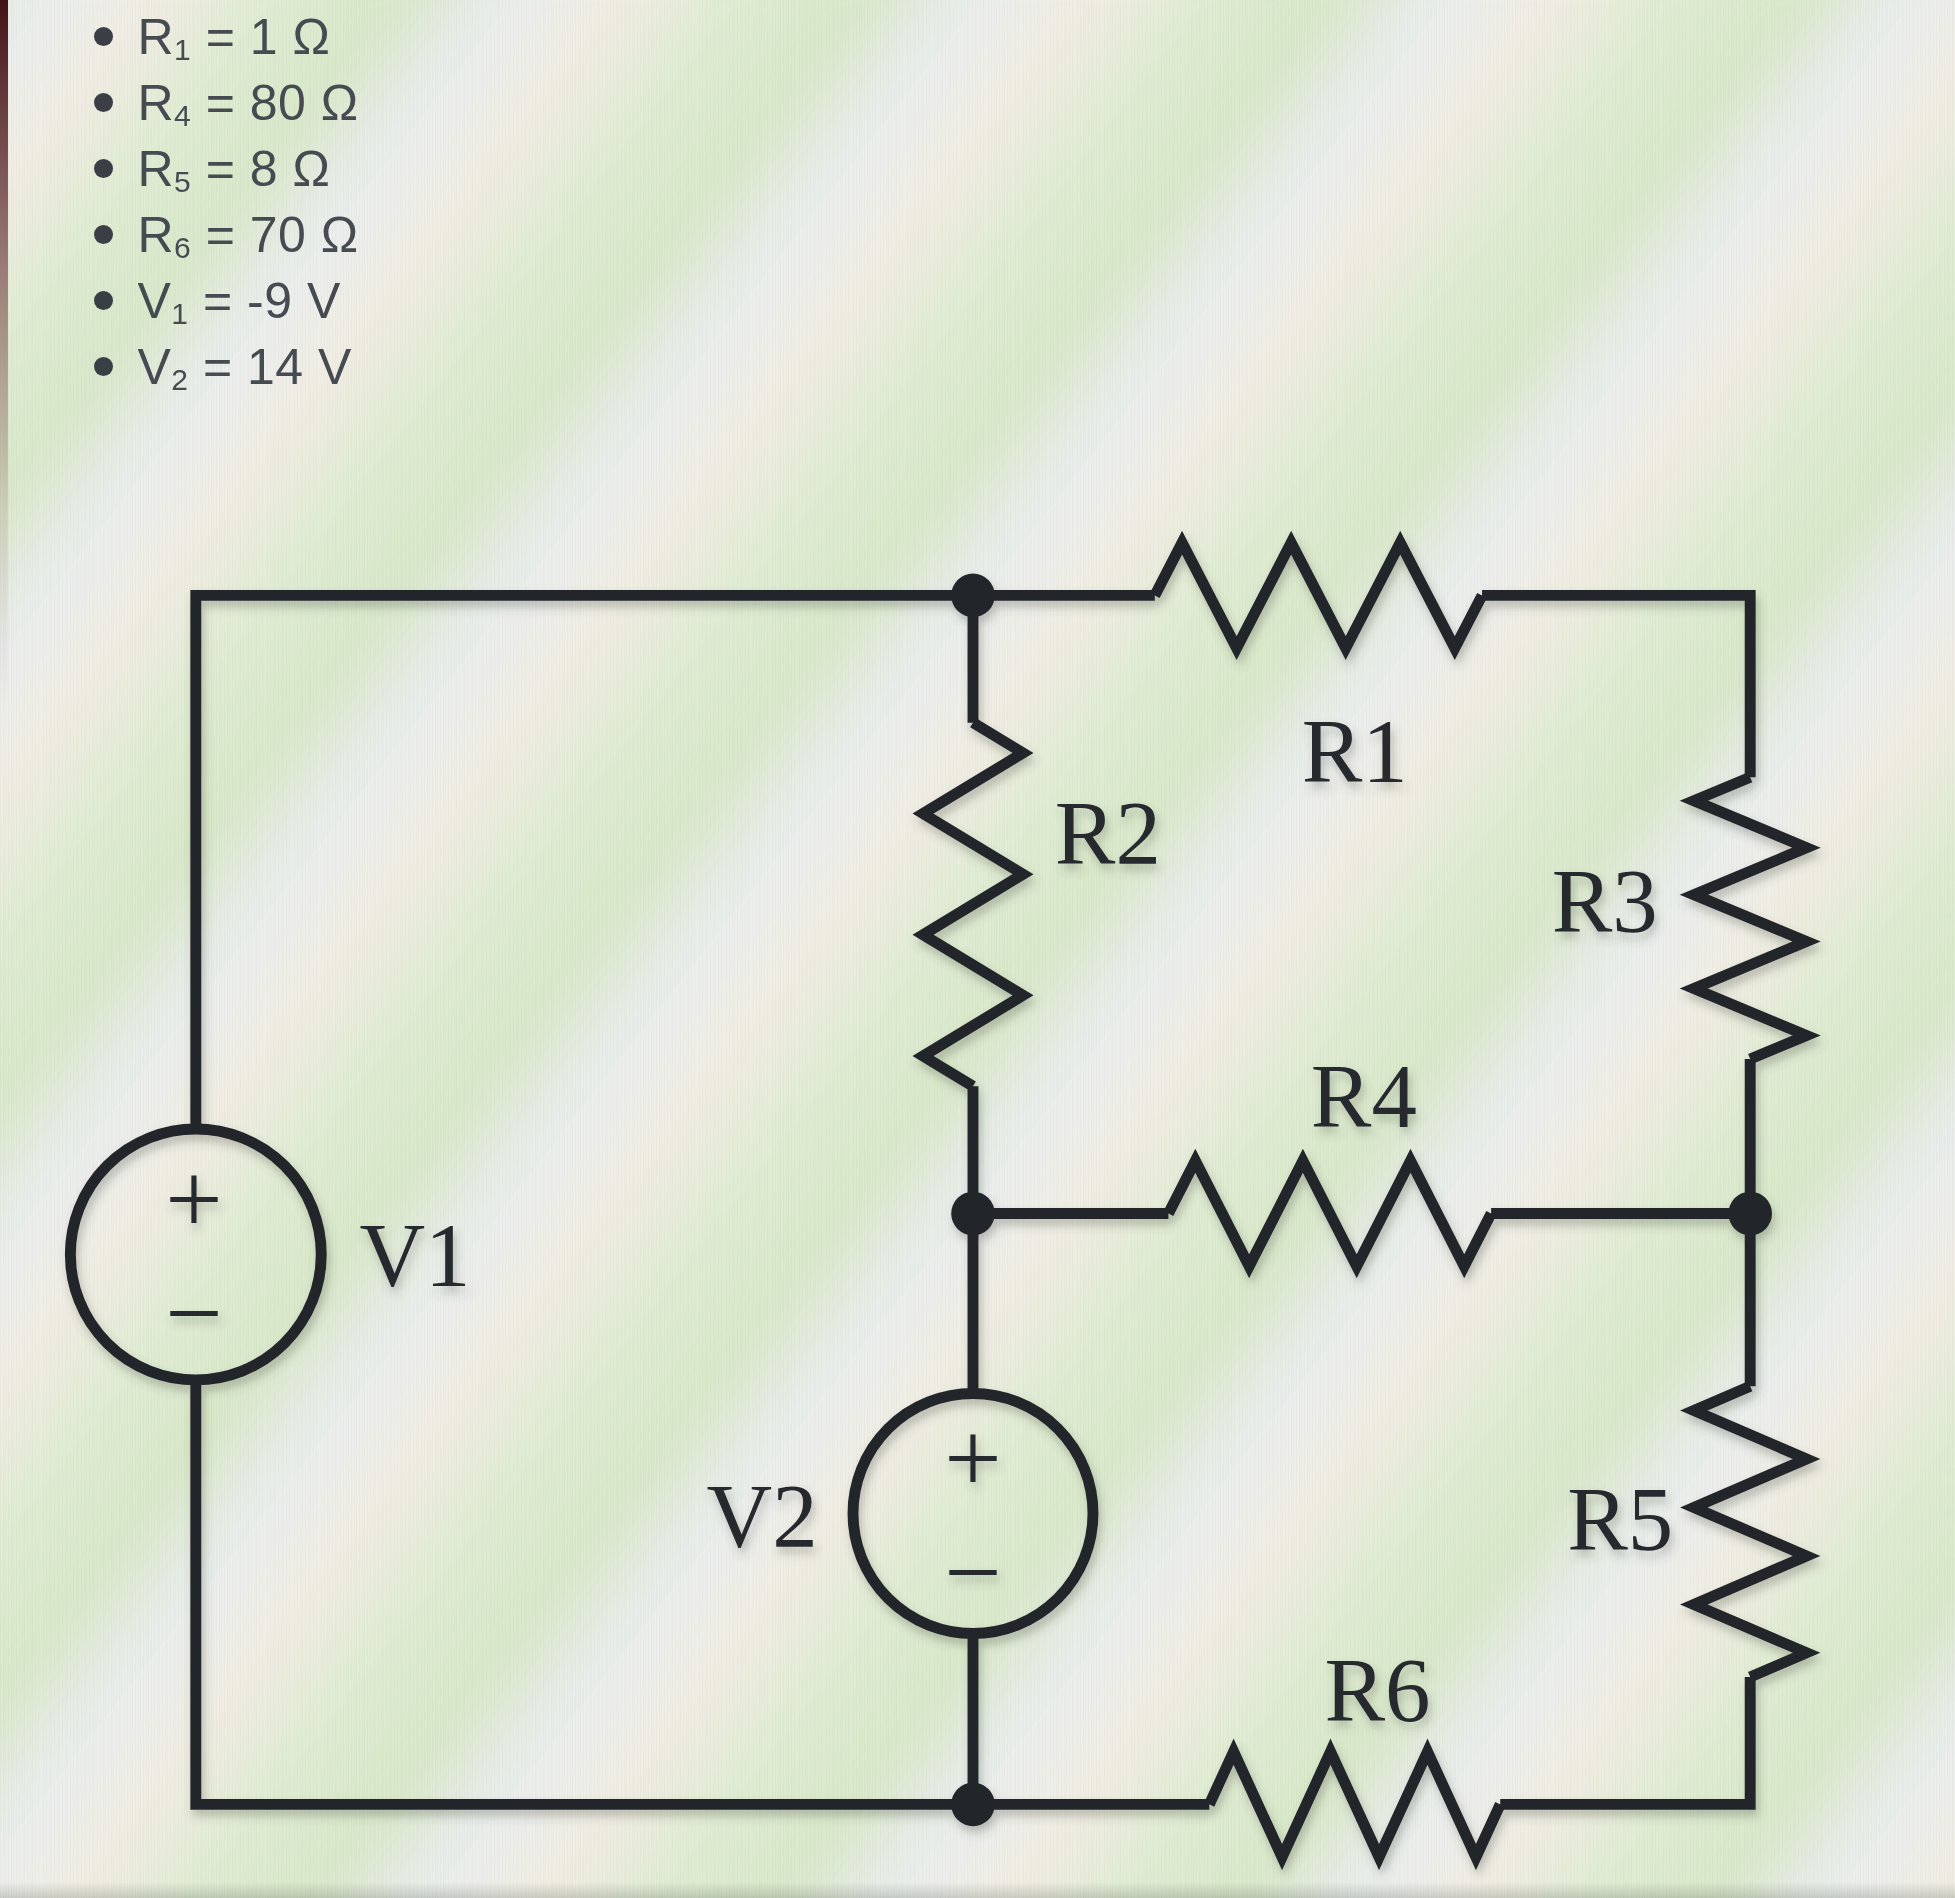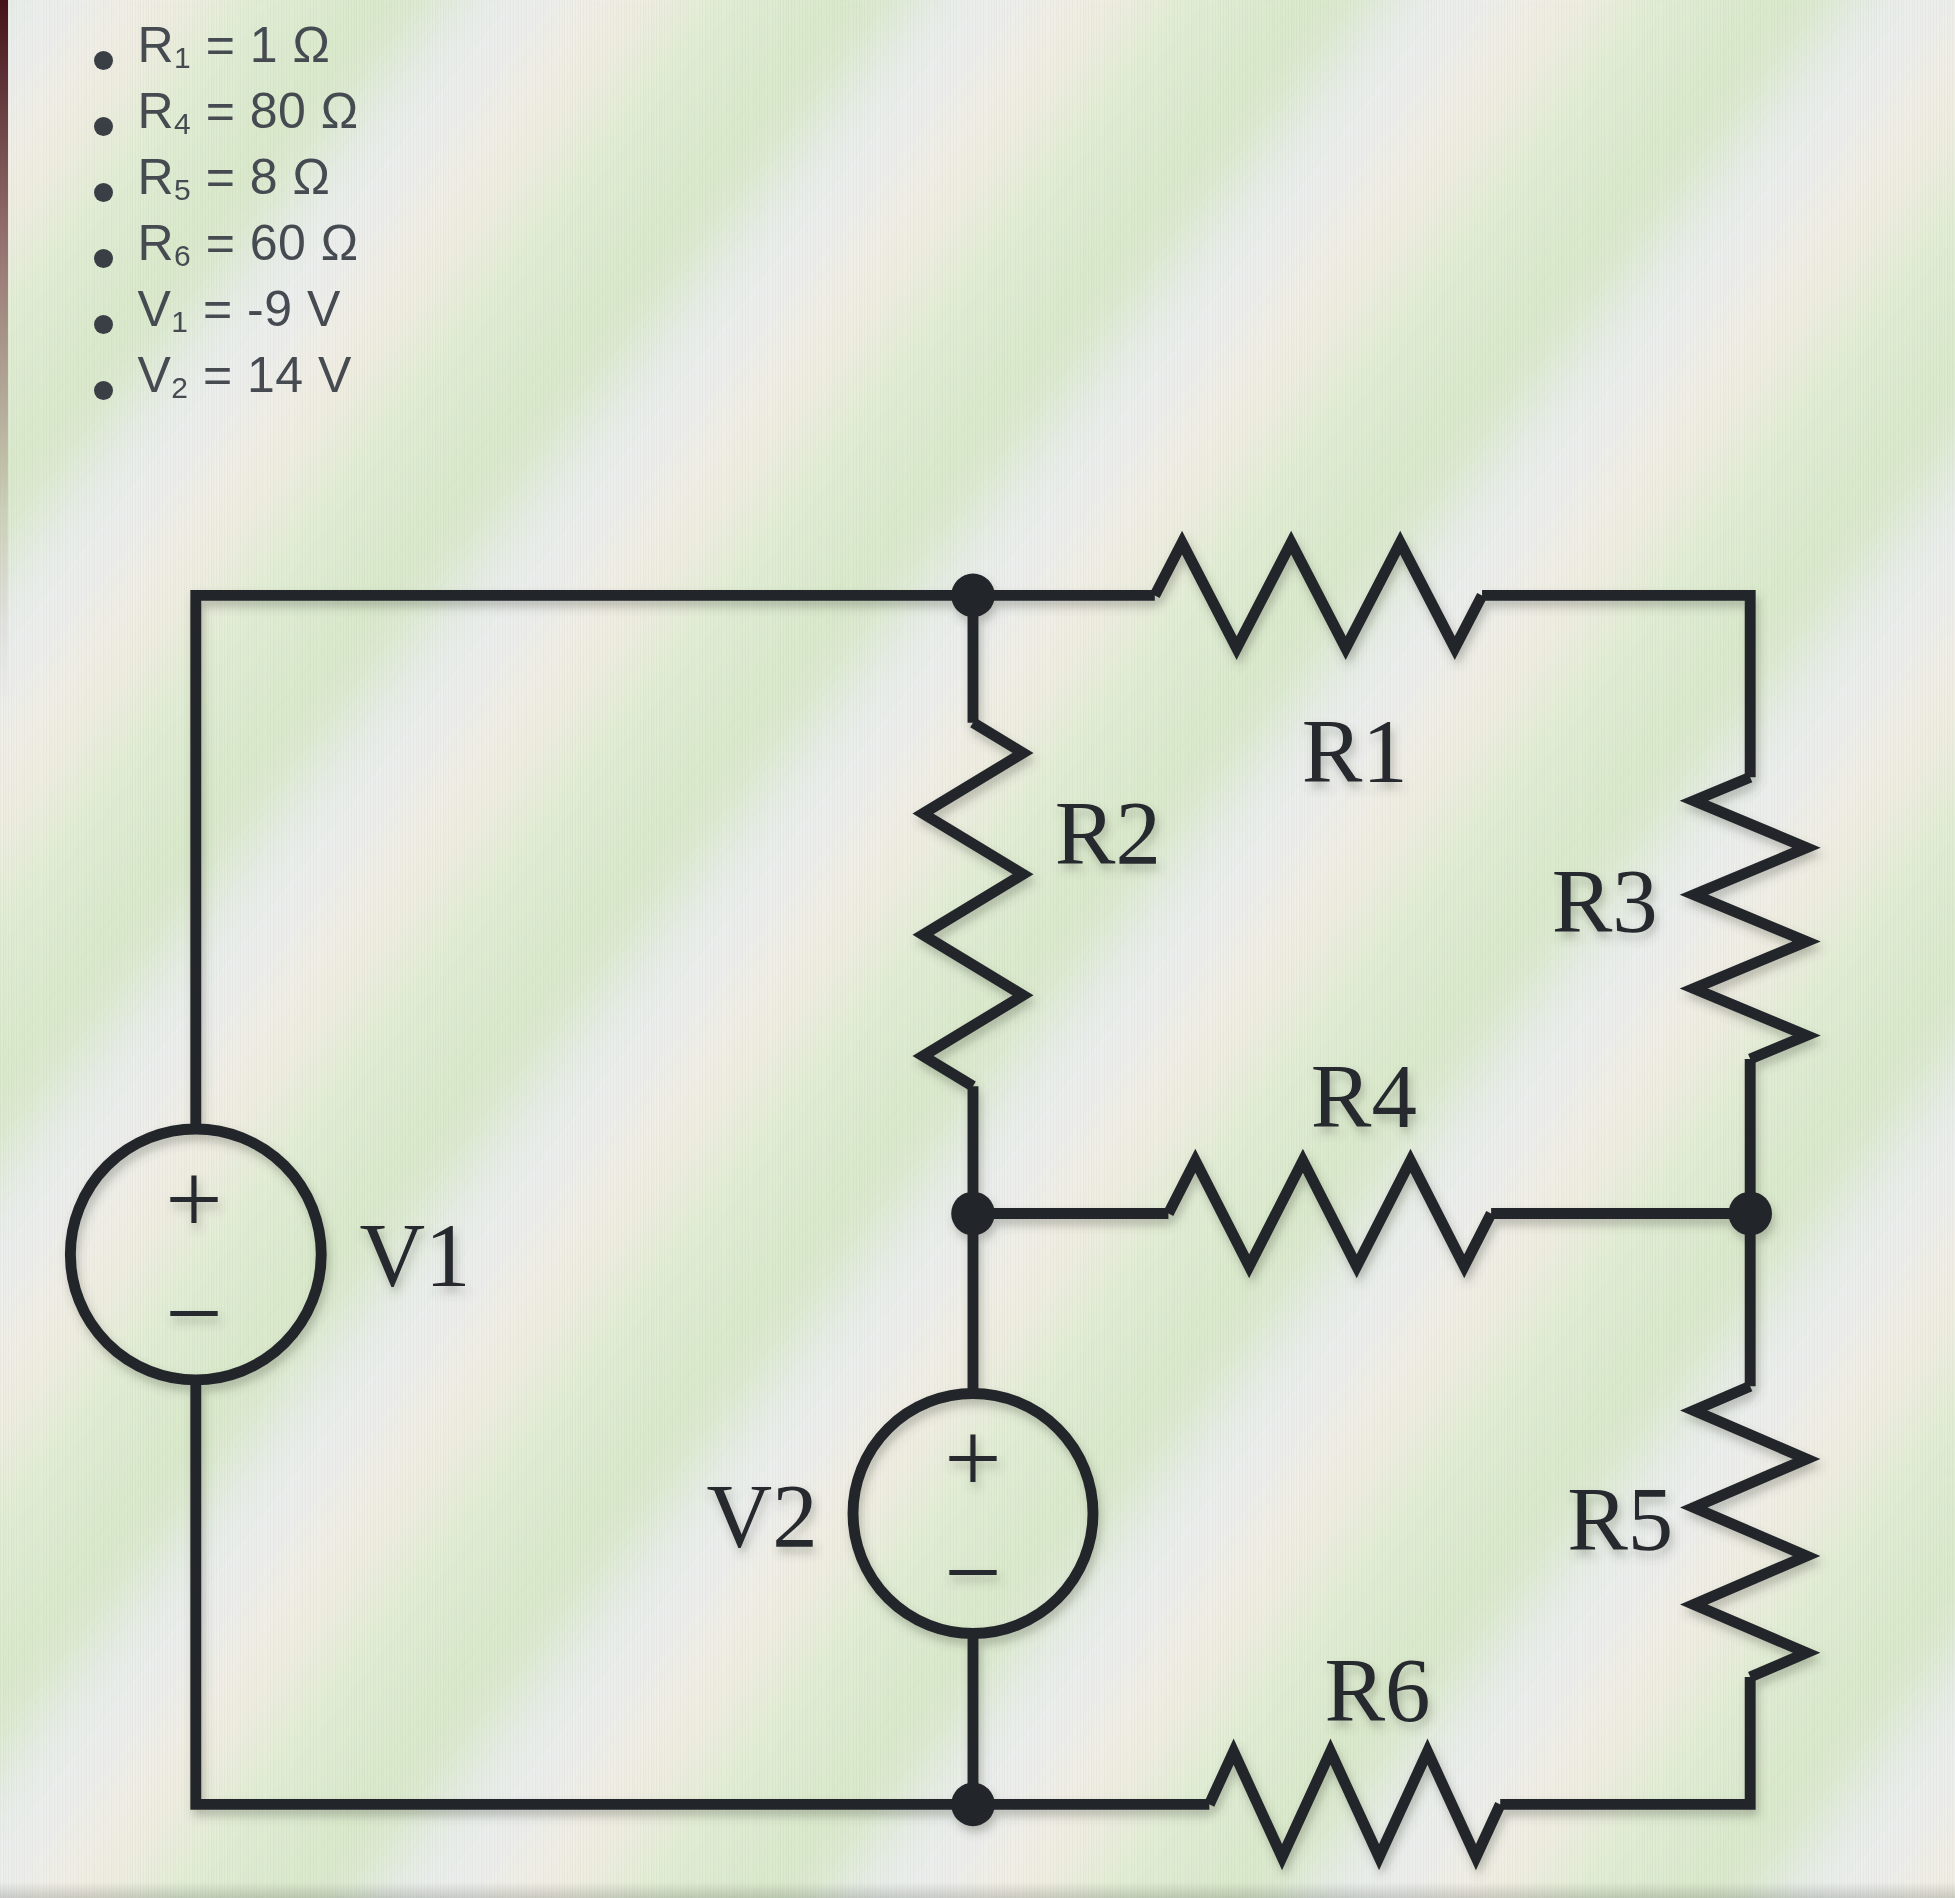--- a/index.html
+++ b/index.html
@@ -44,21 +44,21 @@
   .edge-bottom {
     position: absolute; left: 0; bottom: 0; width: 100%; height: 16.4px;
     background: linear-gradient(180deg, rgba(60,65,60,0) 0%, rgba(60,65,60,0.20) 100%);
     z-index: 3;
   }
   .params {
     position: absolute; top: 3.6px; left: 94px;
     margin: 0; padding: 0; list-style: none;
     z-index: 2;
   }
-  .param-item { display: flex; align-items: flex-end; height: 66px; }
+  .param-item { display: flex; align-items: center; height: 66px; }
   .bullet {
     width: 19px; height: 19px; border-radius: 50%;
     background: #3a3f45; margin-right: 24.5px; flex: none;
   }
   .ptext {
     font-size: 50px; line-height: 1; color: #464b52;
     letter-spacing: 0.5px; white-space: pre;
   }
   .ptext sub { font-size: 0.6em; vertical-align: baseline; position: relative; top: 0.20em; }
   .circuit { position: absolute; inset: 0; width: 100%; height: 100%; z-index: 2; }
@@ -89,21 +89,21 @@
     <li class="param-item">
       <span class="bullet"></span>
       <span class="ptext"><span>R</span><sub>4</sub><span> = 80 Ω</span></span>
     </li>
     <li class="param-item">
       <span class="bullet"></span>
       <span class="ptext"><span>R</span><sub>5</sub><span> = 8 Ω</span></span>
     </li>
     <li class="param-item">
       <span class="bullet"></span>
-      <span class="ptext"><span>R</span><sub>6</sub><span> = 60 Ω</span></span>
+      <span class="ptext"><span>R</span><sub>6</sub><span> = 70 Ω</span></span>
     </li>
     <li class="param-item">
       <span class="bullet"></span>
       <span class="ptext"><span>V</span><sub>1</sub><span> = -9 V</span></span>
     </li>
     <li class="param-item">
       <span class="bullet"></span>
       <span class="ptext"><span>V</span><sub>2</sub><span> = 14 V</span></span>
     </li>
   </ul>

